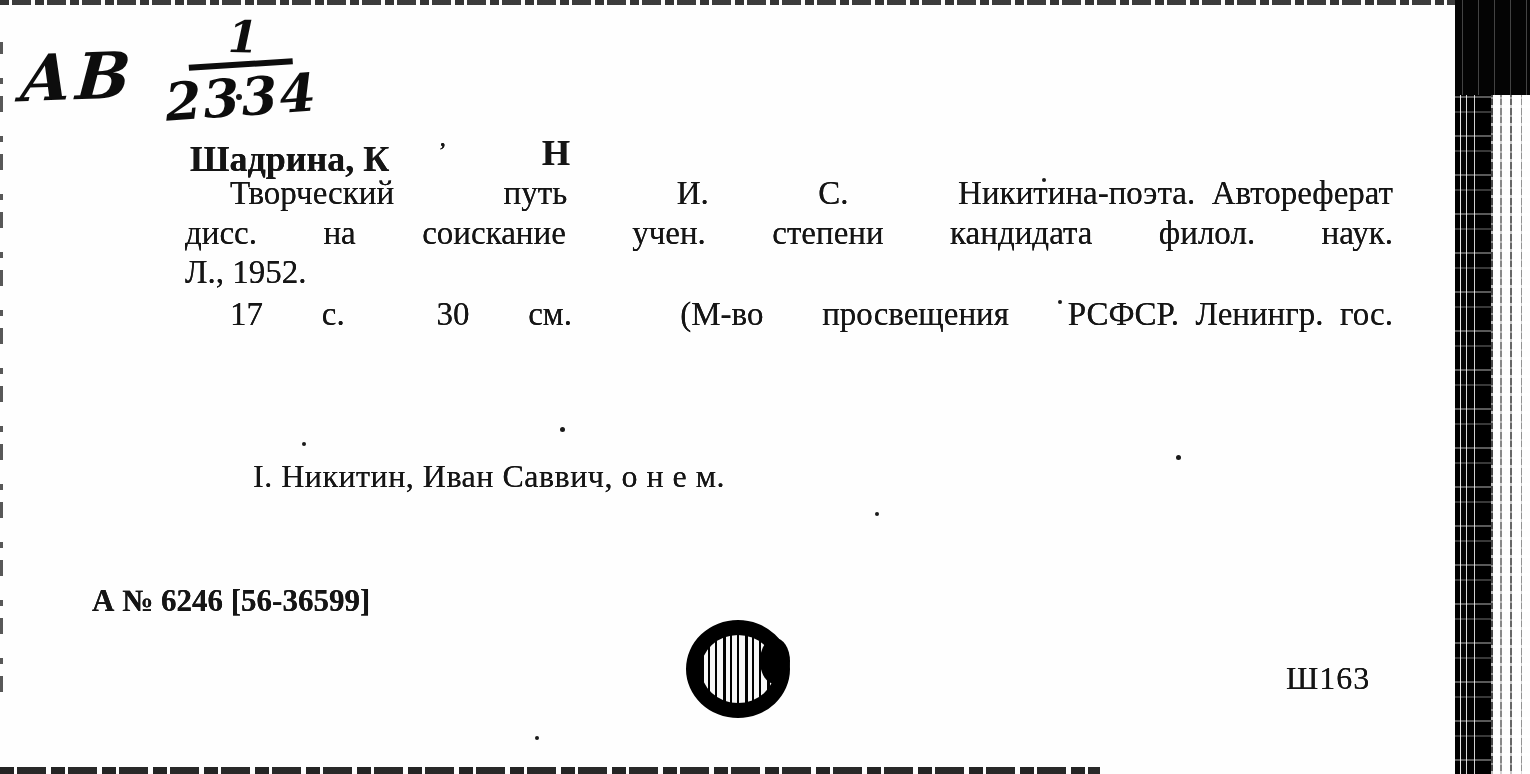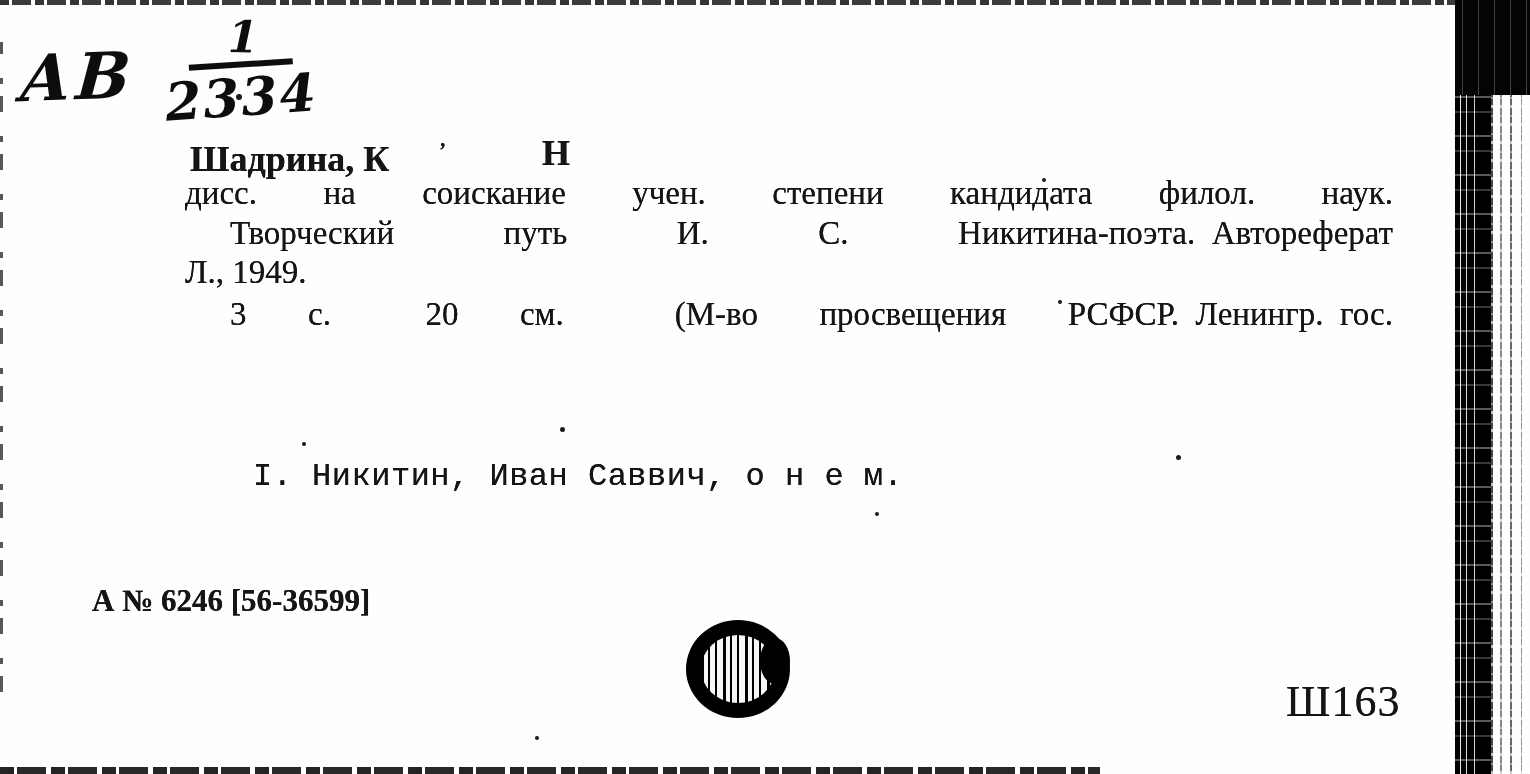--- a/index.html
+++ b/index.html
@@ -68,26 +68,26 @@
   .heading .mark{font-size:20px;vertical-align:14px;margin-left:50px;font-weight:bold;}
   .heading .initial{position:absolute;left:352px;top:3px;}
 
   .para{position:absolute;left:185px;width:1208px;font-size:33px;line-height:39.5px;}
   .title-para{top:174px;}
   .collation-para{top:295px;}
   .line{display:block;box-sizing:border-box;width:100%;white-space:normal;}
   .just{text-align:justify;text-align-last:justify;}
   .indent{padding-left:45px;}
 
-  .tracing{position:absolute;left:253px;top:458px;font-size:32px;letter-spacing:.5px;font-family:Liberation Mono, monospace;}
+  .tracing{position:absolute;left:253px;top:458px;font-size:32px;letter-spacing:.5px;}
 
   
   .footer{position:absolute;left:92px;top:584px;font-size:31px;line-height:34.5px;}
   .footer .line{width:auto;font-weight:bold;}
-  .shelf-code{position:absolute;left:1286px;top:660px;font-size:44px;letter-spacing:1px;margin-top:16px;}
+  .shelf-code{position:absolute;left:1286px;top:660px;font-size:32px;letter-spacing:1px;}
 
   
   .stamp{
     position:absolute;left:686px;top:620px;width:104px;height:98px;
     border-radius:50%;border:15px solid #000;box-sizing:border-box;
     background:repeating-linear-gradient(90deg,#000 0 3px,#f7f7f7 3px 7px,#000 7px 9px,#f7f7f7 9px 14px,#000 14px 16px,#f7f7f7 16px 22px);
     transform:rotate(-3deeg);
   }
   .stamp-bump{position:absolute;left:760px;top:638px;width:30px;height:46px;background:#000;border-radius:50%;}
   .stamp-dot{position:absolute;left:770px;top:650px;width:14px;height:14px;background:#000;border-radius:50%;}
@@ -122,27 +122,27 @@
       <span class="cn-den">2334</span>
     </span>
   </div>
 
   <div class="heading txt">
     <span>Шадрина, К</span><span class="mark">’</span>
     <span class="initial">Н</span>
   </div>
 
   <div class="para title-para txt">
+    <span class="line just indent">Творческий путь И. С. Никитина-поэта. Автореферат</span>
     <span class="line just">дисс. на соискание учен. степени кандидата филол. наук.</span>
-    <span class="line just indent">Творческий путь И. С. Никитина-поэта. Автореферат</span>
-    <span class="line">Л., 1949.</span>
+    <span class="line">Л., 1952.</span>
   </div>
 
   <div class="para collation-para txt">
-    <span class="line just indent">3 с.  20 см.   (М-во просвещения РСФСР. Ленингр. гос.</span>
+    <span class="line just indent">17 с.  30 см.   (М-во просвещения РСФСР. Ленингр. гос.</span>
   </div>
 
   <div class="tracing txt">I. Никитин, Иван Саввич, о н е м.</div>
 
   <div class="footer txt">
     <span class="line">А № 6246 [56-36599]</span>
   </div>
 
   <div class="stamp"></div>
   <div class="stamp-bump"></div>

